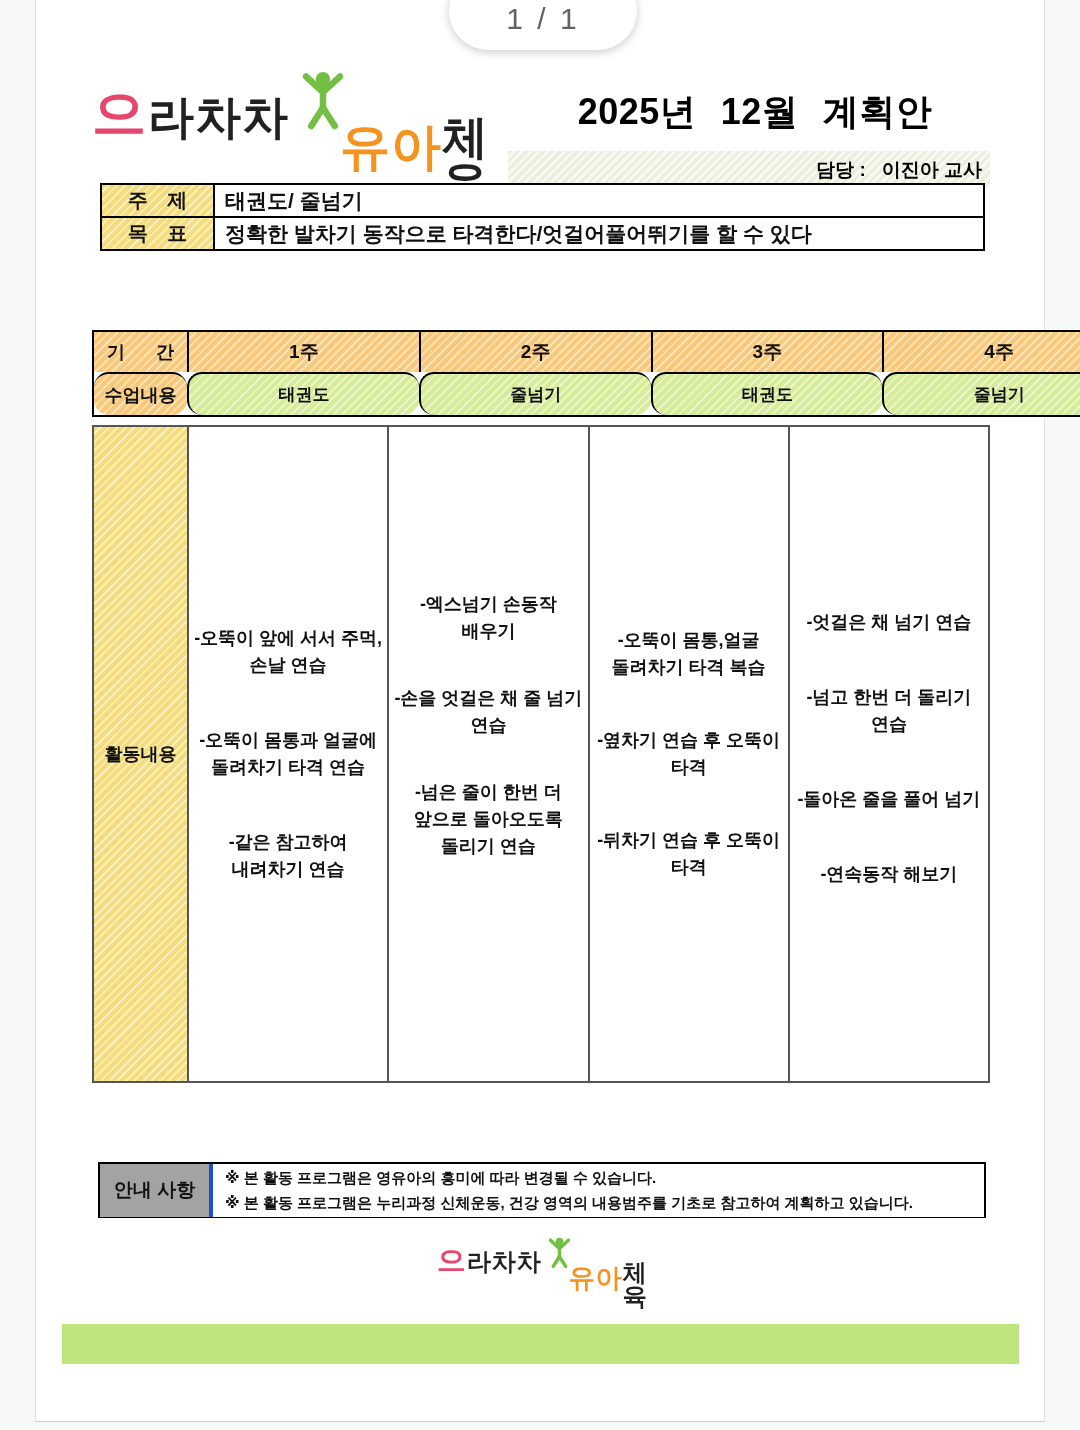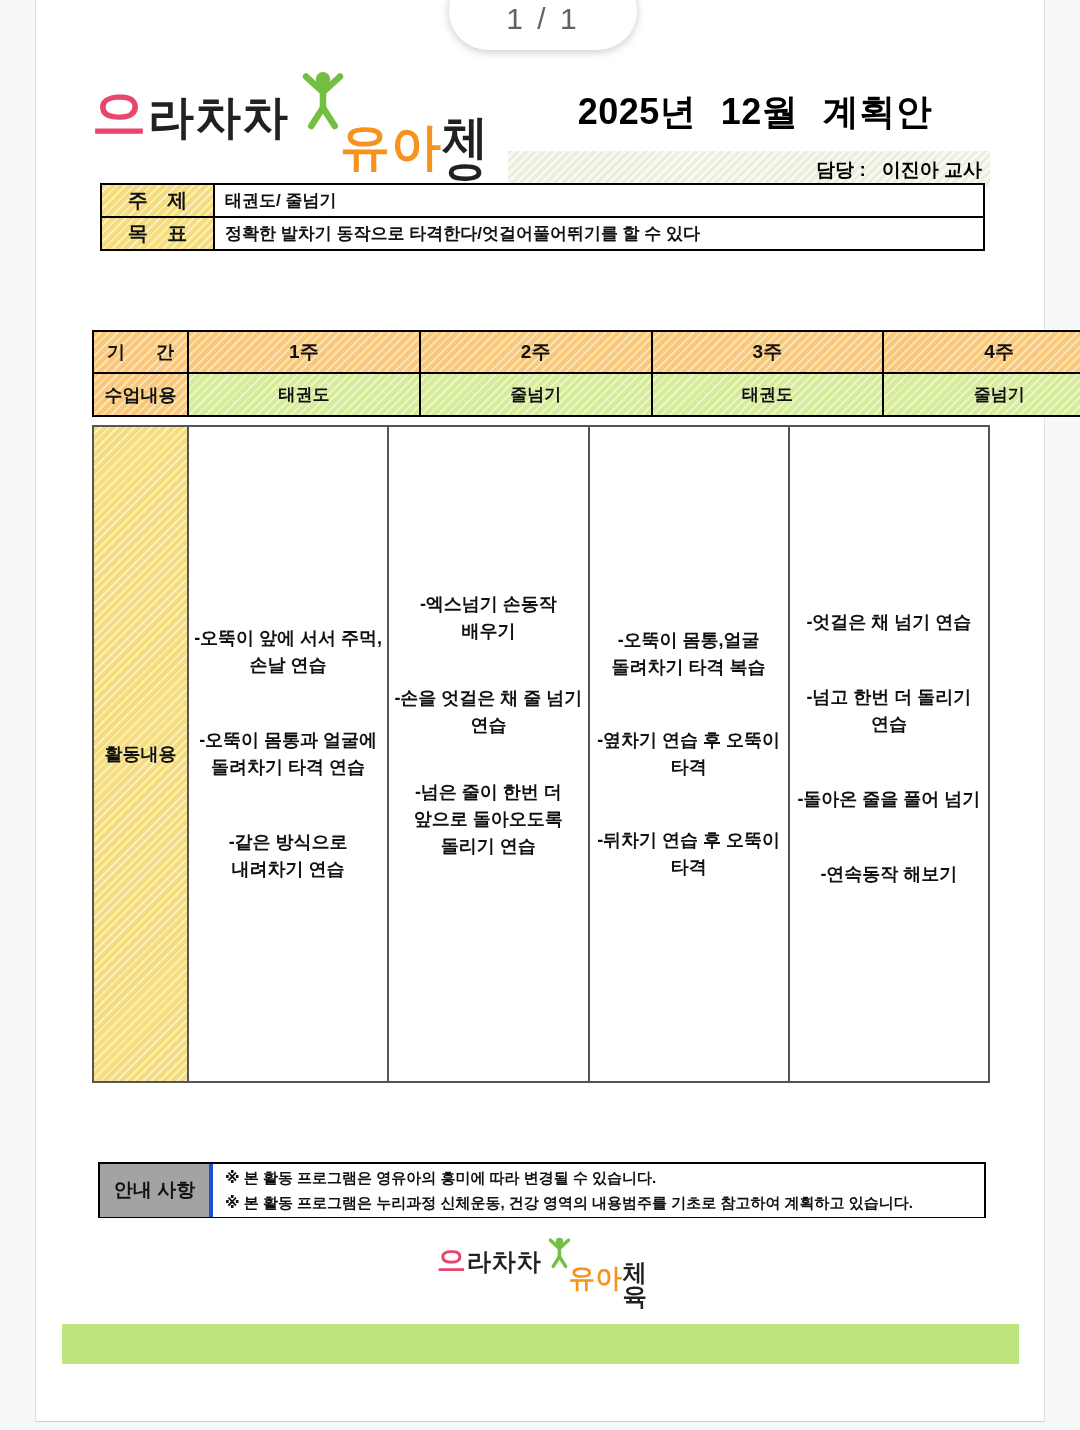--- a/index.html
+++ b/index.html
@@ -49,34 +49,34 @@
   .topic-table{
     position:absolute; left:100px; top:183px; width:885px; box-sizing:border-box;
     border:2px solid #000; display:grid; grid-template-columns:113px 1fr;
   }
   .topic-table .lbl{
     display:flex; align-items:center; justify-content:center; height:31px;
     font-size:20px; font-weight:bold; word-spacing:14px; border-right:2px solid #000;
   }
   .topic-table .val{
     display:flex; align-items:center; height:31px; padding-left:10px;
-    font-size:17px; font-weight:bold; background:#fff;
+    font-size:21px; font-weight:bold; background:#fff;
   }
   .topic-table .r2{ border-top:2px solid #000; }
   
   .week-table{
     position:absolute; left:92px; top:330px; width:1024px; box-sizing:border-box;
     border:2px solid #000; display:grid; grid-template-columns:93px repeat(4,1fr);
   }
   .week-table div{
     display:flex; align-items:center; justify-content:center; box-sizing:border-box;
     font-weight:bold; border-left:2px solid #000; height:40px; font-size:19px;
   }
   .week-table div:nth-child(5n+1){ border-left:none; }
-  .week-table .row2{ border-top:2px solid #000; height:43px; font-size:17px; }
+  .week-table .row2{ border-top:2px solid #000; height:43px; font-size:17px;border-radius:15px; }
   .week-table .period{ font-size:18px; word-spacing:26px; }
   .week-table .clabel{ font-size:18px; }
   
   .activity-table{
     position:absolute; left:92px; top:425px; width:898px; height:658px; box-sizing:border-box;
     border:2px solid #555; display:grid; grid-template-columns:93px repeat(4,1fr);
   }
   .activity-table .alabel{
     display:flex; align-items:center; justify-content:center;
     font-size:18px; font-weight:bold;
@@ -163,21 +163,21 @@
     <div class="hatch-green row2">줄넘기</div>
     <div class="hatch-green row2">태권도</div>
     <div class="hatch-green row2">줄넘기</div>
   </div>
 
   <div class="activity-table">
     <div class="alabel hatch-yellow">활동내용</div>
     <div class="acol c1">
       <div>-오뚝이 앞에 서서 주먹,손날 연습</div>
       <div>-오뚝이 몸통과 얼굴에 돌려차기 타격 연습</div>
-      <div>-같은 방식으로 내려차기 연습</div>
+      <div>-같은 참고하여 내려차기 연습</div>
     </div>
     <div class="acol c2">
       <div>-엑스넘기 손동작 배우기</div>
       <div>-손을 엇걸은 채 줄 넘기 연습</div>
       <div>-넘은 줄이 한번 더 앞으로 돌아오도록 돌리기 연습</div>
     </div>
     <div class="acol c3">
       <div>-오뚝이 몸통,얼굴 돌려차기 타격 복습</div>
       <div>-옆차기 연습 후 오뚝이 타격</div>
       <div>-뒤차기 연습 후 오뚝이 타격</div>

